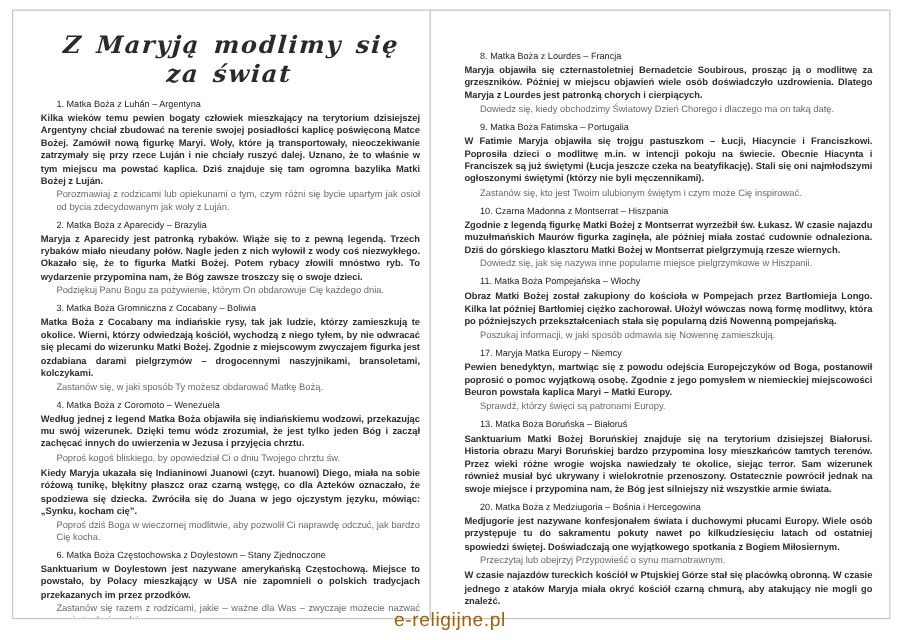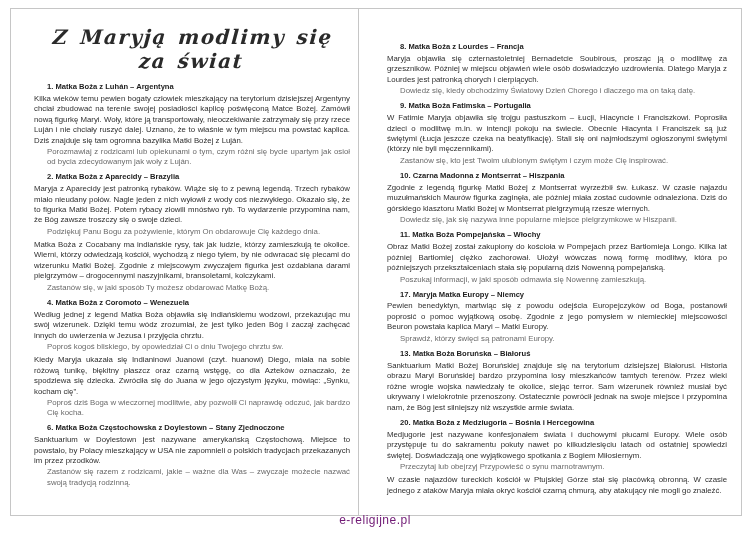--- a/index.html
+++ b/index.html
@@ -34,46 +34,47 @@
     font-size:20px;
     letter-spacing:1.5px;
     word-spacing:3px;
     color:#2a2a2a;
     margin:10px 0 9px 0;
     transform:skewX(-4deg);
   }
   .section{margin:0 0 3px 0;}
   .sec-heading{
     font-size:7.6px;
-    font-weight:700;
+    font-weight:400;
     color:#1d1d1d;
     margin:5px 0 2px 13px;
     line-height:1.3;
   }
   .sec-body{
     font-size:7.8px;
     color:#2e2e2e;
     line-height:1.34;
     text-align:justify;
     margin:0;
+    font-weight:bold;
   }
   .sec-task{
     font-size:7.8px;
     color:#6a6a6a;
     line-height:1.3;
     text-align:justify;
     margin:1px 0 0 13px;
   }
   .watermark{
     position:absolute;
     left:0;right:0;
     bottom:6px;
     text-align:center;
-    font-size:12px;
-    color:#701a75;
+    font-size:16px;
+    color:#a16207;
     letter-spacing:0.5px;
     z-index:5;
     background:transparent;
   }
 </style>
 </head>
 <body>
 
 <div class="sheet">
 
@@ -87,20 +88,21 @@
       <p class="sec-task">Porozmawiaj z rodzicami lub opiekunami o tym, czym różni się bycie upartym jak osioł od bycia zdecydowanym jak woły z Luján.</p>
     </div>
 
     <div class="section">
       <div class="sec-heading">2. Matka Boża z Aparecidy – Brazylia</div>
       <p class="sec-body">Maryja z Aparecidy jest patronką rybaków. Wiąże się to z pewną legendą. Trzech rybaków miało nieudany połów. Nagle jeden z nich wyłowił z wody coś niezwykłego. Okazało się, że to figurka Matki Bożej. Potem rybacy złowili mnóstwo ryb. To wydarzenie przypomina nam, że Bóg zawsze troszczy się o swoje dzieci.</p>
       <p class="sec-task">Podziękuj Panu Bogu za pożywienie, którym On obdarowuje Cię każdego dnia.</p>
     </div>
 
     <div class="section">
+      <div class="sec-heading">3. Matka Boża Gromniczna z Cocabany – Boliwia</div>
       <p class="sec-body">Matka Boża z Cocabany ma indiańskie rysy, tak jak ludzie, którzy zamieszkują te okolice. Wierni, którzy odwiedzają kościół, wychodzą z niego tyłem, by nie odwracać się plecami do wizerunku Matki Bożej. Zgodnie z miejscowym zwyczajem figurka jest ozdabiana darami pielgrzymów – drogocennymi naszyjnikami, bransoletami, kolczykami.</p>
       <p class="sec-task">Zastanów się, w jaki sposób Ty możesz obdarować Matkę Bożą.</p>
     </div>
 
     <div class="section">
       <div class="sec-heading">4. Matka Boża z Coromoto – Wenezuela</div>
       <p class="sec-body">Według jednej z legend Matka Boża objawiła się indiańskiemu wodzowi, przekazując mu swój wizerunek. Dzięki temu wódz zrozumiał, że jest tylko jeden Bóg i zaczął zachęcać innych do uwierzenia w Jezusa i przyjęcia chrztu.</p>
       <p class="sec-task">Poproś kogoś bliskiego, by opowiedział Ci o dniu Twojego chrztu św.</p>
     </div>
 

